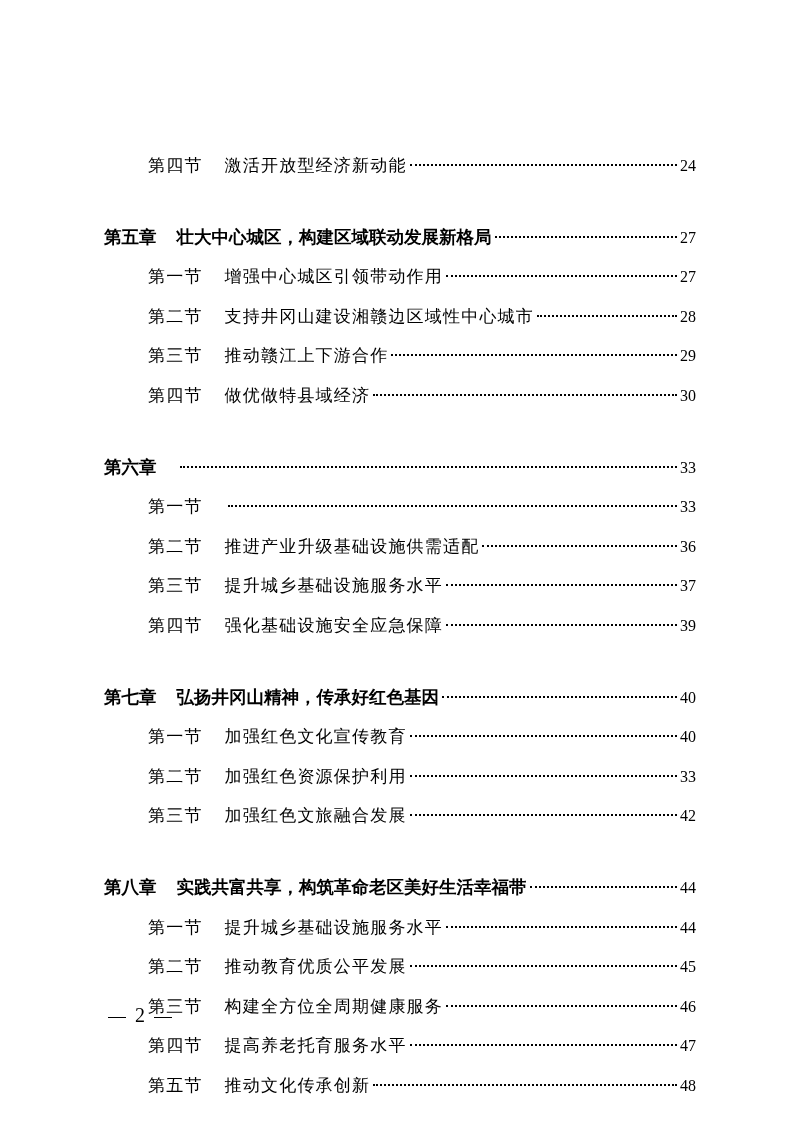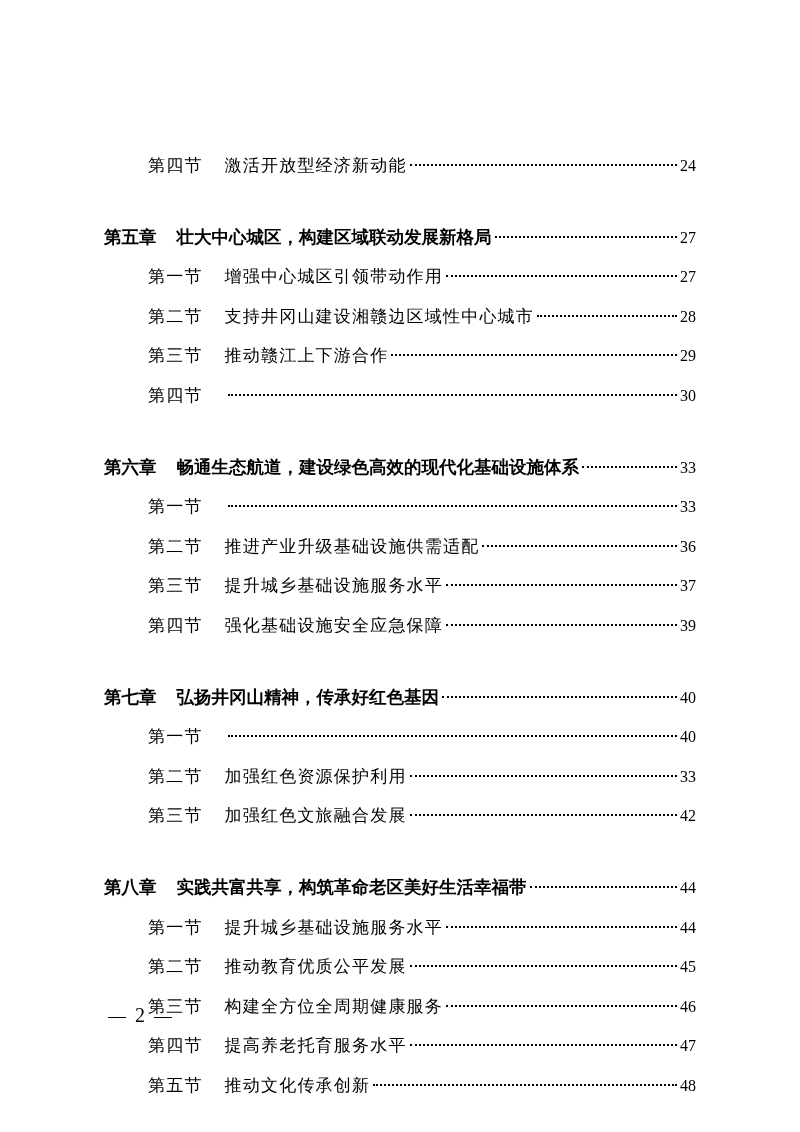--- a/index.html
+++ b/index.html
@@ -103,27 +103,27 @@
   <div class="toc-row section">
     <span class="label">第三节</span>
       <span class="sep"></span>
     <span class="title">推动赣江上下游合作</span>
     <span class="leader"></span>
     <span class="page">29</span>
   </div>
   <div class="toc-row section">
     <span class="label">第四节</span>
       <span class="sep"></span>
+    <span class="title">做优做特县域经济</span>
     <span class="leader"></span>
     <span class="page">30</span>
   </div>
   <div class="toc-row chapter">
     <span class="label">第六章</span>
       <span class="sep"></span>
-    <span class="title">畅通生态航道，建设绿色高效的现代化基础设施体系</span>
     <span class="leader"></span>
     <span class="page">33</span>
   </div>
   <div class="toc-row section">
     <span class="label">第一节</span>
       <span class="sep"></span>
     <span class="leader"></span>
     <span class="page">33</span>
   </div>
   <div class="toc-row section">
@@ -150,20 +150,21 @@
   <div class="toc-row chapter">
     <span class="label">第七章</span>
       <span class="sep"></span>
     <span class="title">弘扬井冈山精神，传承好红色基因</span>
     <span class="leader"></span>
     <span class="page">40</span>
   </div>
   <div class="toc-row section">
     <span class="label">第一节</span>
       <span class="sep"></span>
+    <span class="title">加强红色文化宣传教育</span>
     <span class="leader"></span>
     <span class="page">40</span>
   </div>
   <div class="toc-row section">
     <span class="label">第二节</span>
       <span class="sep"></span>
     <span class="title">加强红色资源保护利用</span>
     <span class="leader"></span>
     <span class="page">33</span>
   </div>

